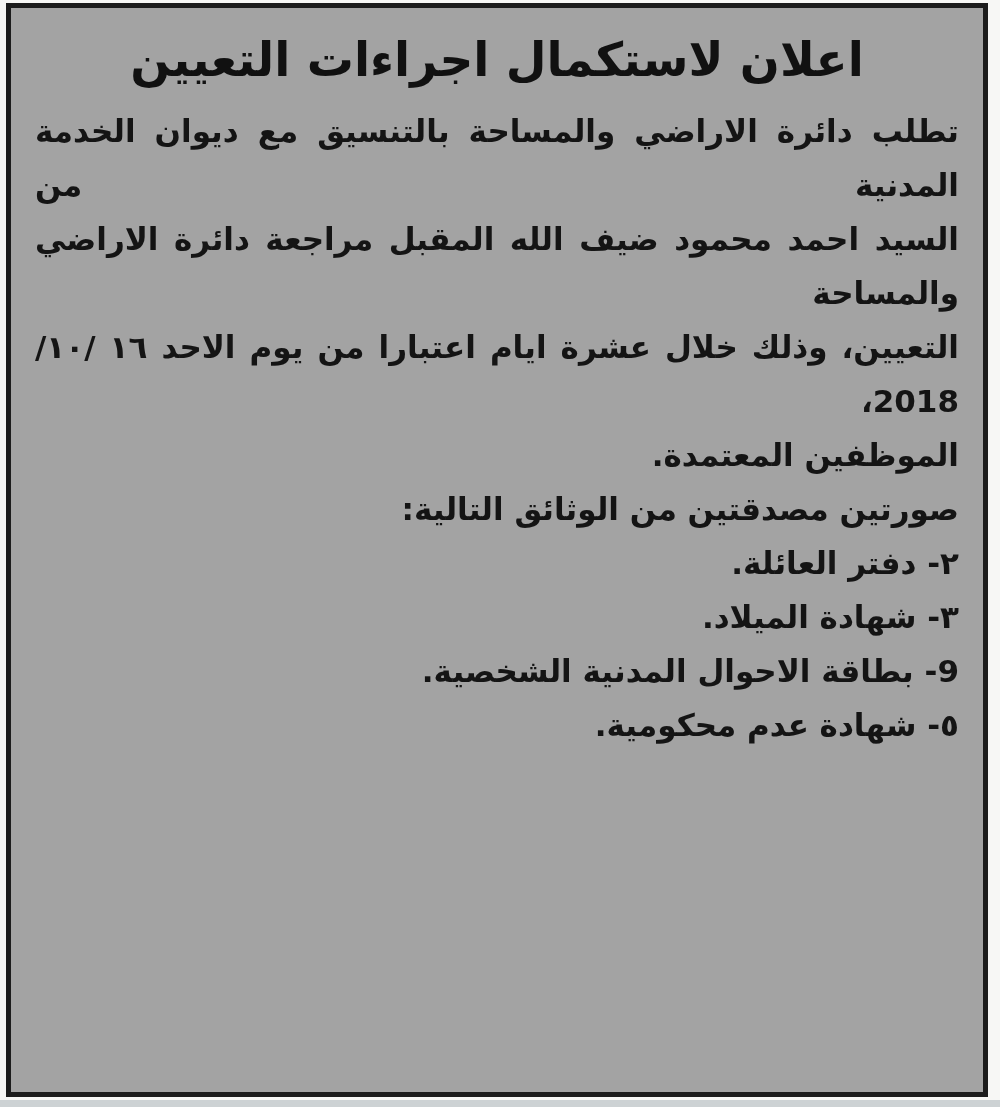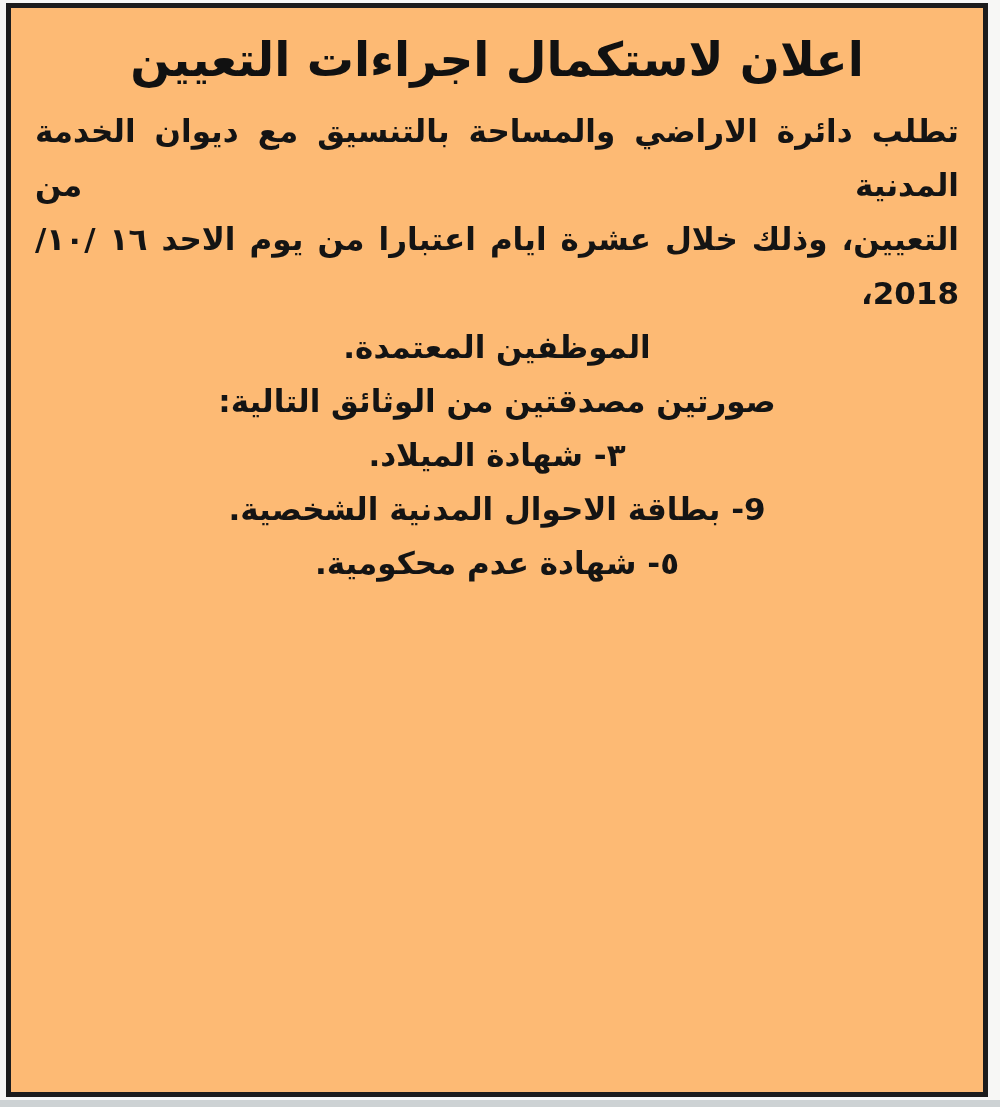--- a/index.html
+++ b/index.html
@@ -15,21 +15,21 @@
     overflow: hidden;
   }
   .ad-box {
     position: absolute;
     left: 6px;
     top: 3px;
     width: 982px;
     height: 1094px;
     box-sizing: border-box;
     border: 5px solid #1c1c1c;
-    background: #fdba74;
+    background: #a3a3a3;
     padding: 8px 24px 0 24px;
     color: #141414;
   }
   .title {
     margin: 0 0 6px 0;
     padding-top: 6px;
     font-size: 47px;
     line-height: 76px;
     font-weight: bold;
     text-align: center;
@@ -45,42 +45,44 @@
     line-height: 54px;
     letter-spacing: 0;
   }
   
   .jl {
     text-align: justify;
     text-align-last: justify;
   }
   
   .rl {
-    text-align: center;
+    text-align: right;
   }
   .bottom-strip {
     position: absolute;
     left: 0;
     top: 1100px;
     width: 1000px;
     height: 7px;
     background: #cdd2d4;
   }
 </style>
 </head>
 <body>
 
 <div class="ad-box">
   <h1 class="title">اعلان لاستكمال اجراءات التعيين</h1>
 
   <div class="body-text">
     <div class="line jl">تطلب دائرة الاراضي والمساحة بالتنسيق مع ديوان الخدمة المدنية من</div>
+    <div class="line jl">السيد احمد محمود ضيف الله المقبل مراجعة دائرة الاراضي والمساحة</div>
     <div class="line jl">التعيين، وذلك خلال عشرة ايام اعتبارا من يوم الاحد ١٦ /١٠/ 2018،</div>
     <div class="line rl">الموظفين المعتمدة.</div>
     <div class="line rl">صورتين مصدقتين من الوثائق التالية:</div>
+    <div class="line rl">٢- دفتر العائلة.</div>
     <div class="line rl">٣- شهادة الميلاد.</div>
     <div class="line rl">9- بطاقة الاحوال المدنية الشخصية.</div>
     <div class="line rl">٥- شهادة عدم محكومية.</div>
 
   </div>
 </div>
 
 <div class="bottom-strip"></div>
 
 </body></html>

